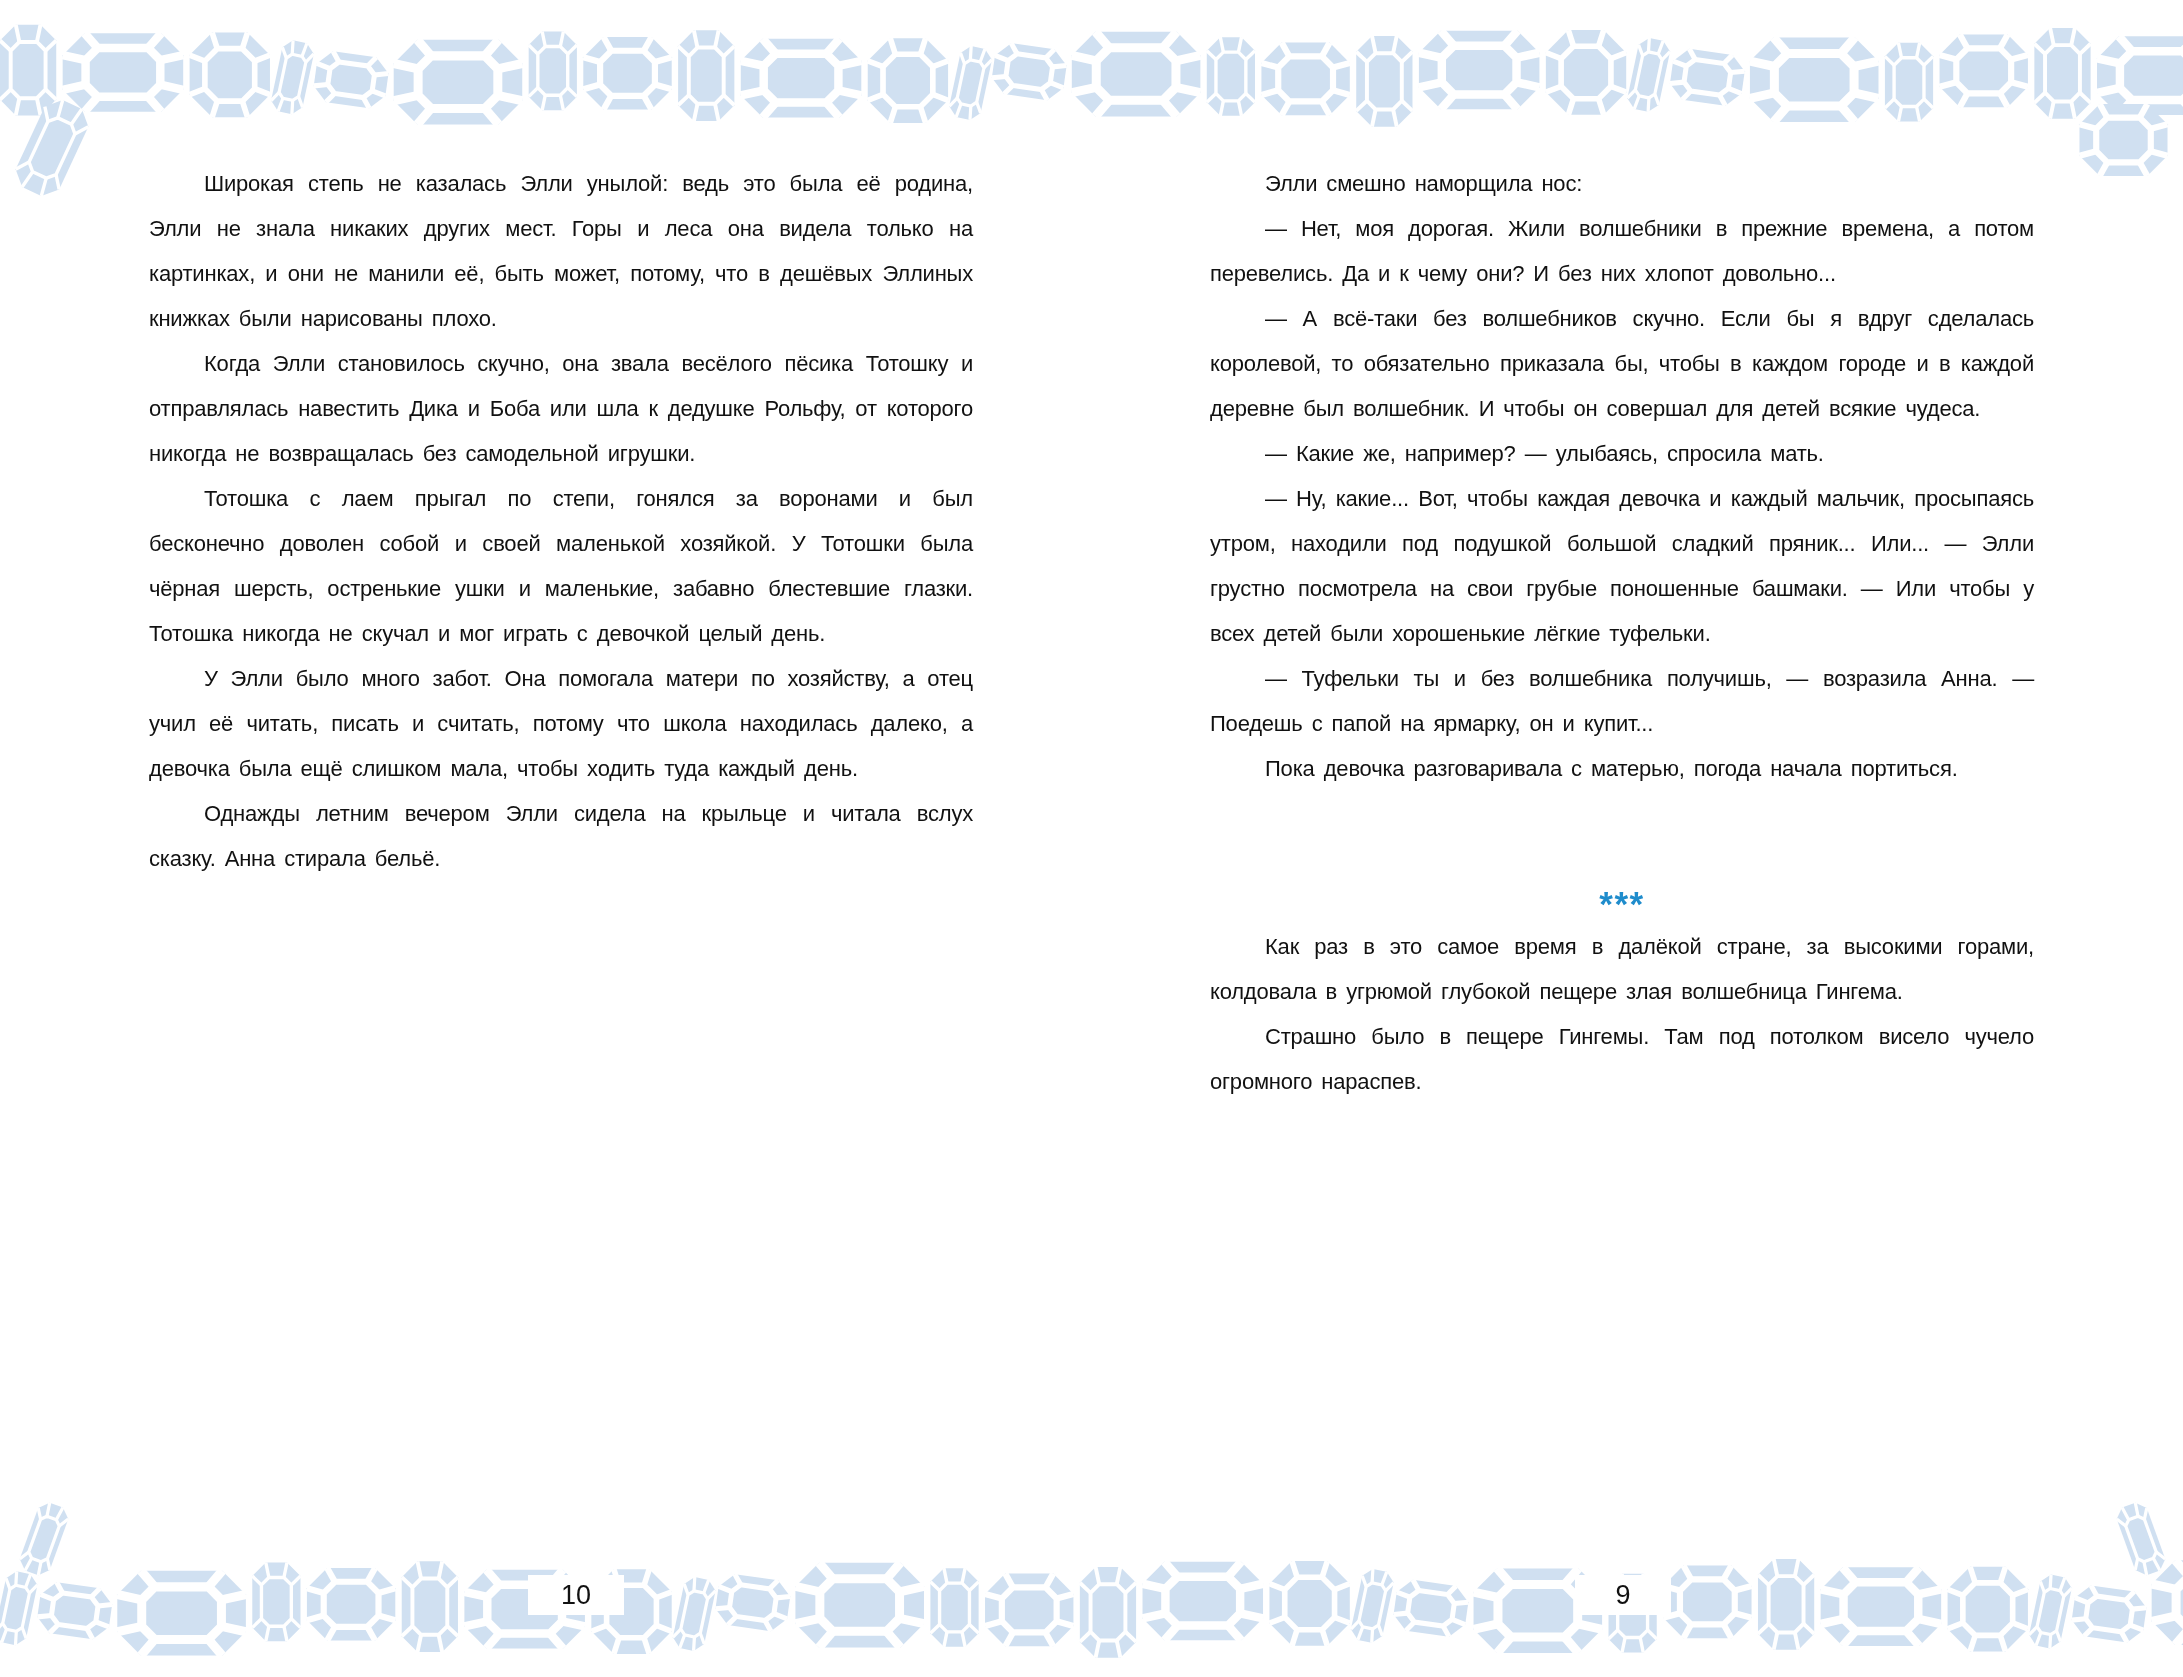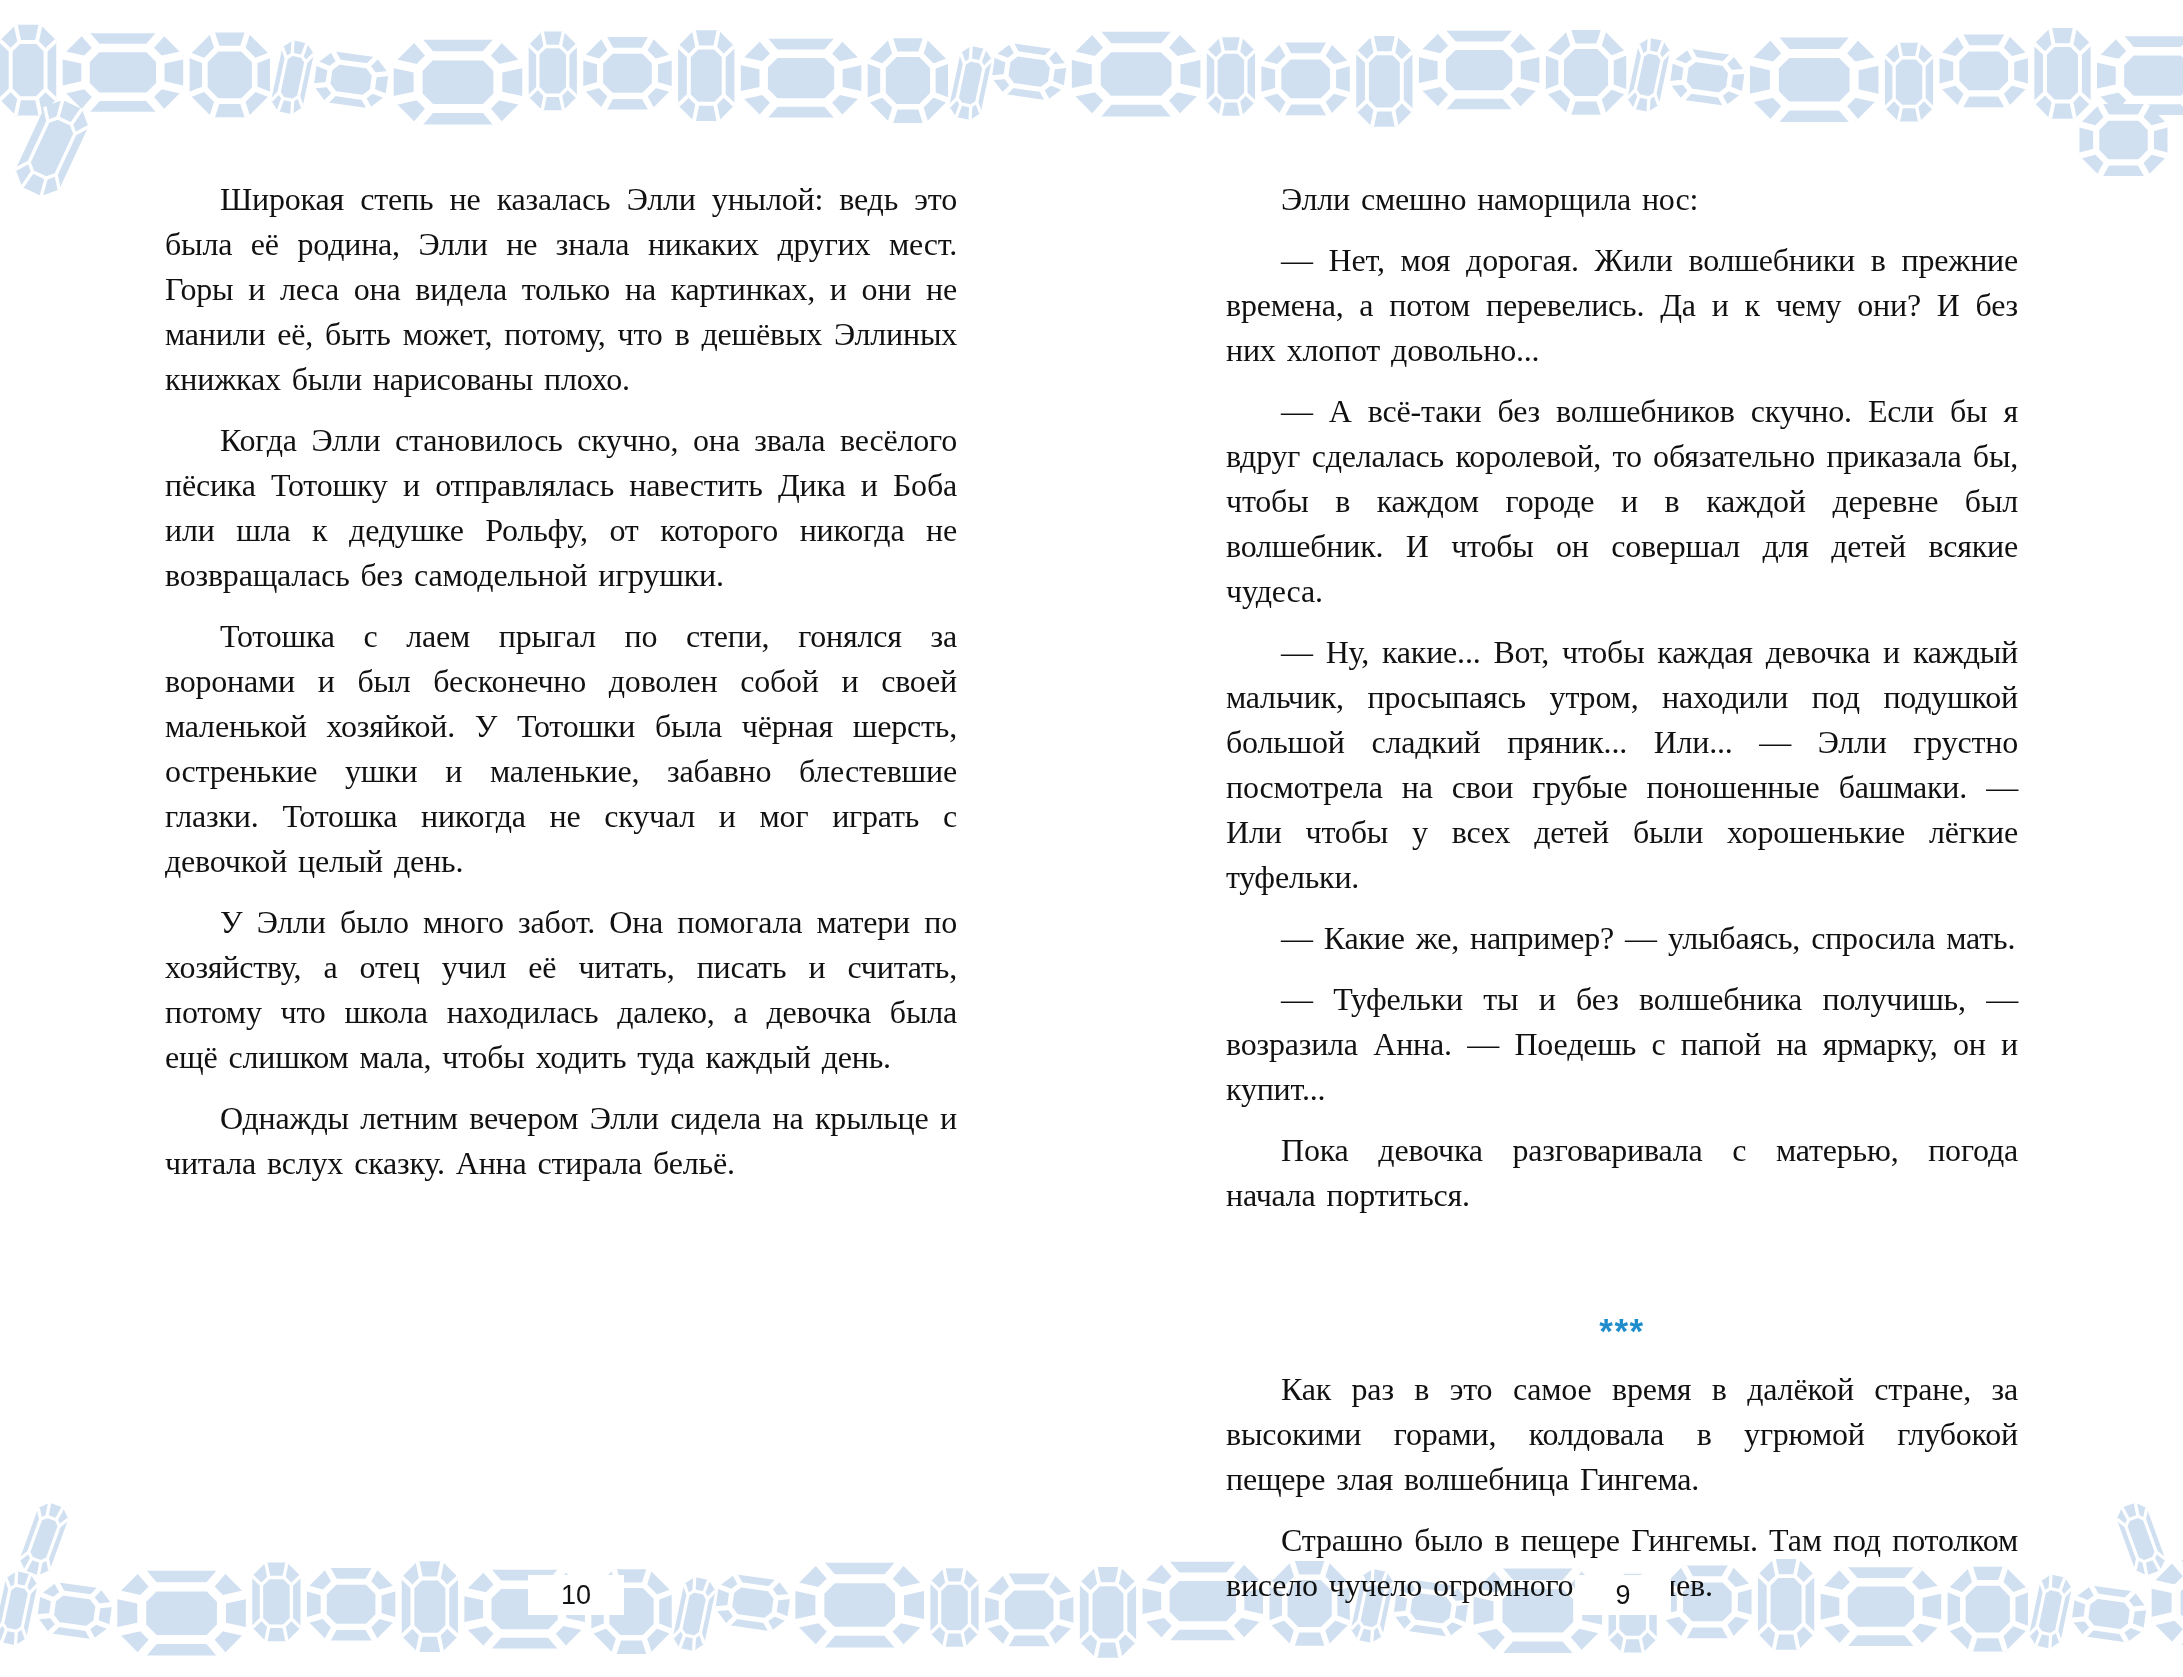--- a/index.html
+++ b/index.html
@@ -2,21 +2,21 @@
 <html style="font-size:13px"><head>
 <meta charset="utf-8">
 <style>
   html, body { margin:0; padding:0; background:#ffffff; }
   body { width:2183px; height:1677px; position:relative; overflow:hidden; font-family:"Liberation Sans", sans-serif; color:#111; }
   .band { position:absolute; left:0; width:2183px; height:121px; }
   .band svg { width:100%; height:100%; display:block; }
   .page { position:absolute; top:161px; width:824px; }
   .page.left { left:149px; }
   .page.right { left:1210px; }
-  .para { margin:16px; font-size:32px; line-height:45px; text-align:justify; text-align-last:left; text-indent:55px; letter-spacing:-0.2px; word-spacing:3.2px;font-family:Liberation Serif, serif; }
+  .para { margin:0; font-size:22px; line-height:45px; text-align:justify; text-align-last:left; text-indent:55px; letter-spacing:-0.2px; word-spacing:3.2px; }
   .sep { text-align:center; color:#1f8ccc; font-size:35px; font-weight:bold; letter-spacing:1.6px; height:89px; line-height:137px; margin-top:44px; }
   .pagenum { position:absolute; top:1575px; font-size:27px; line-height:40px; width:96px; text-align:center; color:#111; background:#fff; }
   .pagenum.left { left:517px;margin-left:11px; }
   .pagenum.right { left:1575px; }
 </style>
 </head>
 <body>
 
 <div class="band" id="band-top" style="top:16px;">
   <svg id="svg-top" viewBox="0 0 2717 150" preserveAspectRatio="none">
@@ -734,22 +734,22 @@
   <p class="para">Когда Элли становилось скучно, она звала весёлого пёсика Тотошку и отправлялась навестить Дика и Боба или шла к дедушке Рольфу, от которого никогда не возвращалась без самодельной игрушки.</p>
   <p class="para">Тотошка с лаем прыгал по степи, гонялся за воронами и был бесконечно доволен собой и своей маленькой хозяйкой. У Тотошки была чёрная шерсть, остренькие ушки и маленькие, забавно блестевшие глазки. Тотошка никогда не скучал и мог играть с девочкой целый день.</p>
   <p class="para">У Элли было много забот. Она помогала матери по хозяйству, а отец учил её читать, писать и считать, потому что школа находилась далеко, а девочка была ещё слишком мала, чтобы ходить туда каждый день.</p>
   <p class="para">Однажды летним вечером Элли сидела на крыльце и читала вслух сказку. Анна стирала бельё.</p>
 </div>
 
 <div class="page right">
   <p class="para">Элли смешно наморщила нос:</p>
   <p class="para">— Нет, моя дорогая. Жили волшебники в прежние времена, а потом перевелись. Да и к чему они? И без них хлопот довольно...</p>
   <p class="para">— А всё-таки без волшебников скучно. Если бы я вдруг сделалась королевой, то обязательно приказала бы, чтобы в каждом городе и в каждой деревне был волшебник. И чтобы он совершал для детей всякие чудеса.</p>
+  <p class="para">— Какие же, например? — улыбаясь, спросила мать.</p>
   <p class="para">— Ну, какие... Вот, чтобы каждая девочка и каждый мальчик, просыпаясь утром, находили под подушкой большой сладкий пряник... Или... — Элли грустно посмотрела на свои грубые поношенные башмаки. — Или чтобы у всех детей были хорошенькие лёгкие туфельки.</p>
-  <p class="para">— Какие же, например? — улыбаясь, спросила мать.</p>
   <p class="para">— Туфельки ты и без волшебника получишь, — возразила Анна. — Поедешь с папой на ярмарку, он и купит...</p>
   <p class="para">Пока девочка разговаривала с матерью, погода начала портиться.</p>
   <div class="sep">***</div>
   <p class="para">Как раз в это самое время в далёкой стране, за высокими горами, колдовала в угрюмой глубокой пещере злая волшебница Гингема.</p>
   <p class="para">Страшно было в пещере Гингемы. Там под потолком висело чучело огромного нараспев.</p>
 </div>
 
 <div class="pagenum left">10</div>
 <div class="pagenum right">9</div>
 

